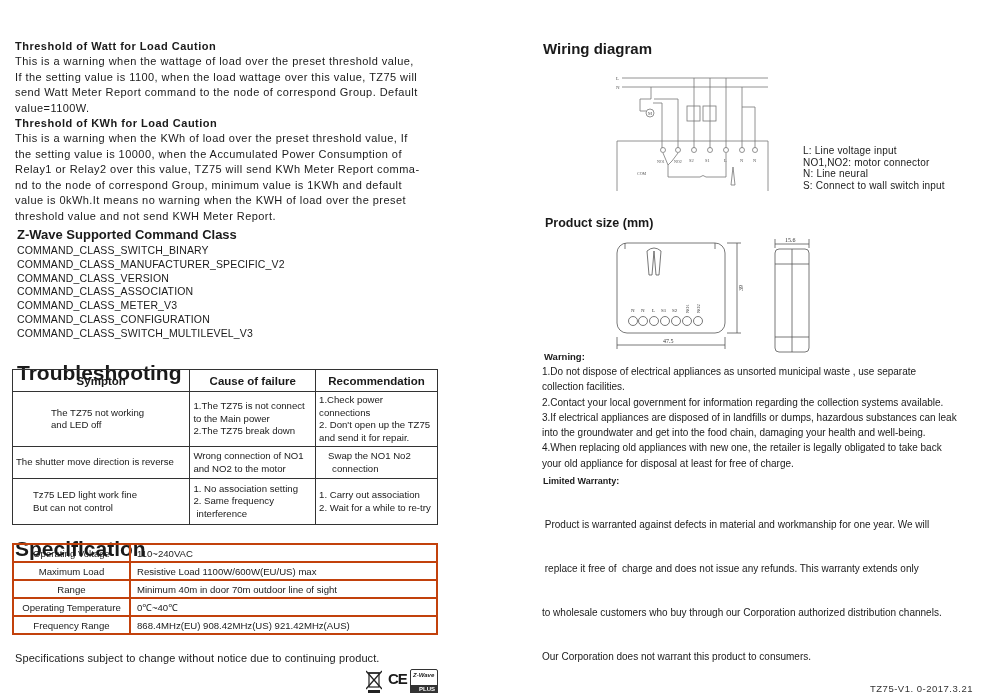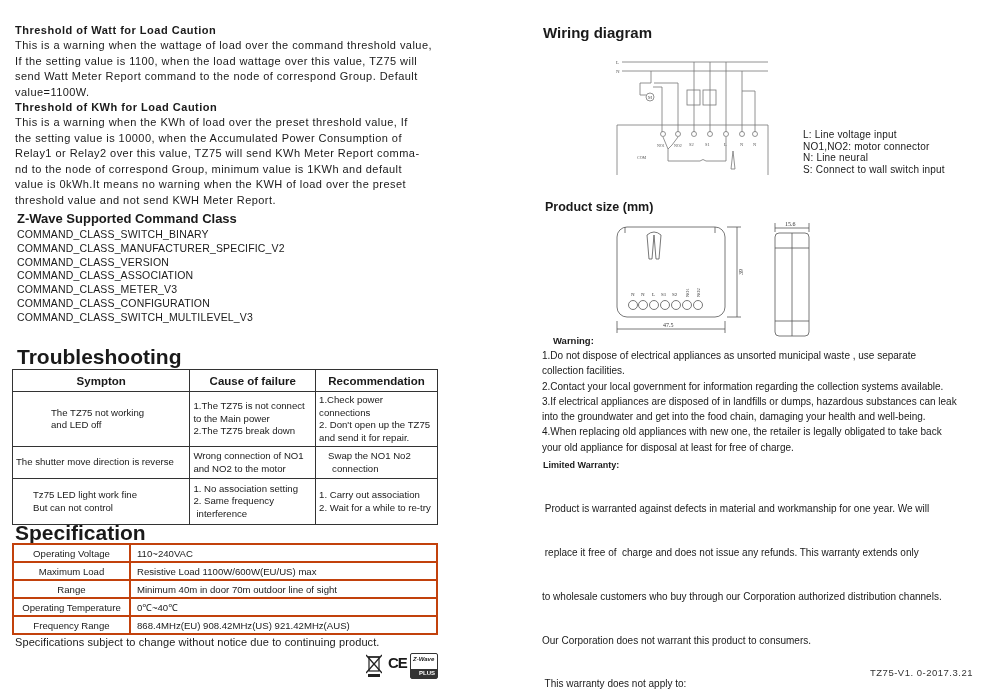--- a/index.html
+++ b/index.html
@@ -1,17 +1,17 @@
 <!DOCTYPE html>
 <html><head>
 <meta charset="utf-8">
 <style>
   html, body { margin: 0; padding: 0; background: #ffffff; }
   body { width: 1000px; height: 693px; position: relative; overflow: hidden; color: #1a1a1a; font-family: "Liberation Sans", sans-serif; }
-  .abs { position: absolute; }
+  .abs { position: absolute; margin-top: 16px; }
   .left { position: absolute; left: 0; top: 0; width: 470px; height: 693px; }
   .right { position: absolute; left: 500px; top: 0; width: 500px; height: 693px; }
 
   .h-small { font-weight: bold; font-size: 11px; letter-spacing: 0.5px; }
   .para { font-size: 11px; line-height: 15.6px; letter-spacing: 0.45px; white-space: nowrap; }
   .h-med { font-weight: bold; font-size: 13px; }
   .cc-list { font-size: 10.5px; line-height: 13.8px; letter-spacing: 0.15px; }
   .h-big { font-weight: bold; font-size: 21px; }
 
   table.ts { position: absolute; left: 12px; top: 369px; width: 426px; border-collapse: collapse; font-size: 9.6px; }
@@ -28,21 +28,21 @@
   .warn-h { font-weight: bold; font-size: 9.5px; }
   svg text { font-family: "Liberation Serif", serif; }
 </style>
 </head>
 <body>
 
 <div class="left">
 
   <div class="abs h-small" style="left:15px;top:24px;">Threshold of Watt for Load Caution</div>
   <div class="abs para" style="left:15px;top:38px;">
-    <div>This is a warning when the wattage of load over the command threshold value,</div>
+    <div>This is a warning when the wattage of load over the preset threshold value,</div>
     <div>If the setting value is 1100, when the load wattage over this value, TZ75 will</div>
     <div>send Watt Meter Report command to the node of correspond Group. Default</div>
     <div>value=1100W.</div>
   </div>
 
   <div class="abs h-small" style="left:15px;top:101px;">Threshold of KWh for Load Caution</div>
   <div class="abs para" style="left:15px;top:115px;">
     <div>This is a warning when the KWh of load over the preset threshold value, If</div>
     <div>the setting value is 10000, when the Accumulated Power Consumption of</div>
     <div>Relay1 or Relay2 over this value, TZ75 will send KWh Meter Report comma-</div>
@@ -269,21 +269,21 @@
       <line x1="3" y1="5" x2="3" y2="14"></line>
         <line x1="37" y1="5" x2="37" y2="14"></line>
       <text x="13" y="8" font-size="6" fill="#333" stroke="none">15.6</text>
       <rect x="3" y="15" width="34" height="103" rx="4"></rect>
       <line x1="20" y1="15" x2="20" y2="118"></line>
       <line x1="3" y1="30" x2="37" y2="30"></line>
       <line x1="3" y1="103" x2="37" y2="103"></line>
     </svg>
   </div>
 
-  <div class="abs warn-h" style="left:53px;top:335px;text-align:center;">Warning:</div>
+  <div class="abs warn-h" style="left:44px;top:335px;text-align:center;">Warning:</div>
   <div class="abs warn" style="left:42px;top:348px;">
     <div>1.Do not dispose of electrical appliances as unsorted  municipal waste , use separate</div>
     <div>collection facilities.</div>
     <div>2.Contact your local government  for information regarding the collection systems available.</div>
     <div>3.If electrical appliances are disposed of in landfills or dumps, hazardous substances can leak</div>
     <div>into the groundwater and get into the food chain, damaging your health and well-being.</div>
     <div>4.When replacing old appliances with new one, the retailer is legally obligated to take back</div>
     <div>your old appliance for disposal at least for free of charge.</div>
   </div>
 

